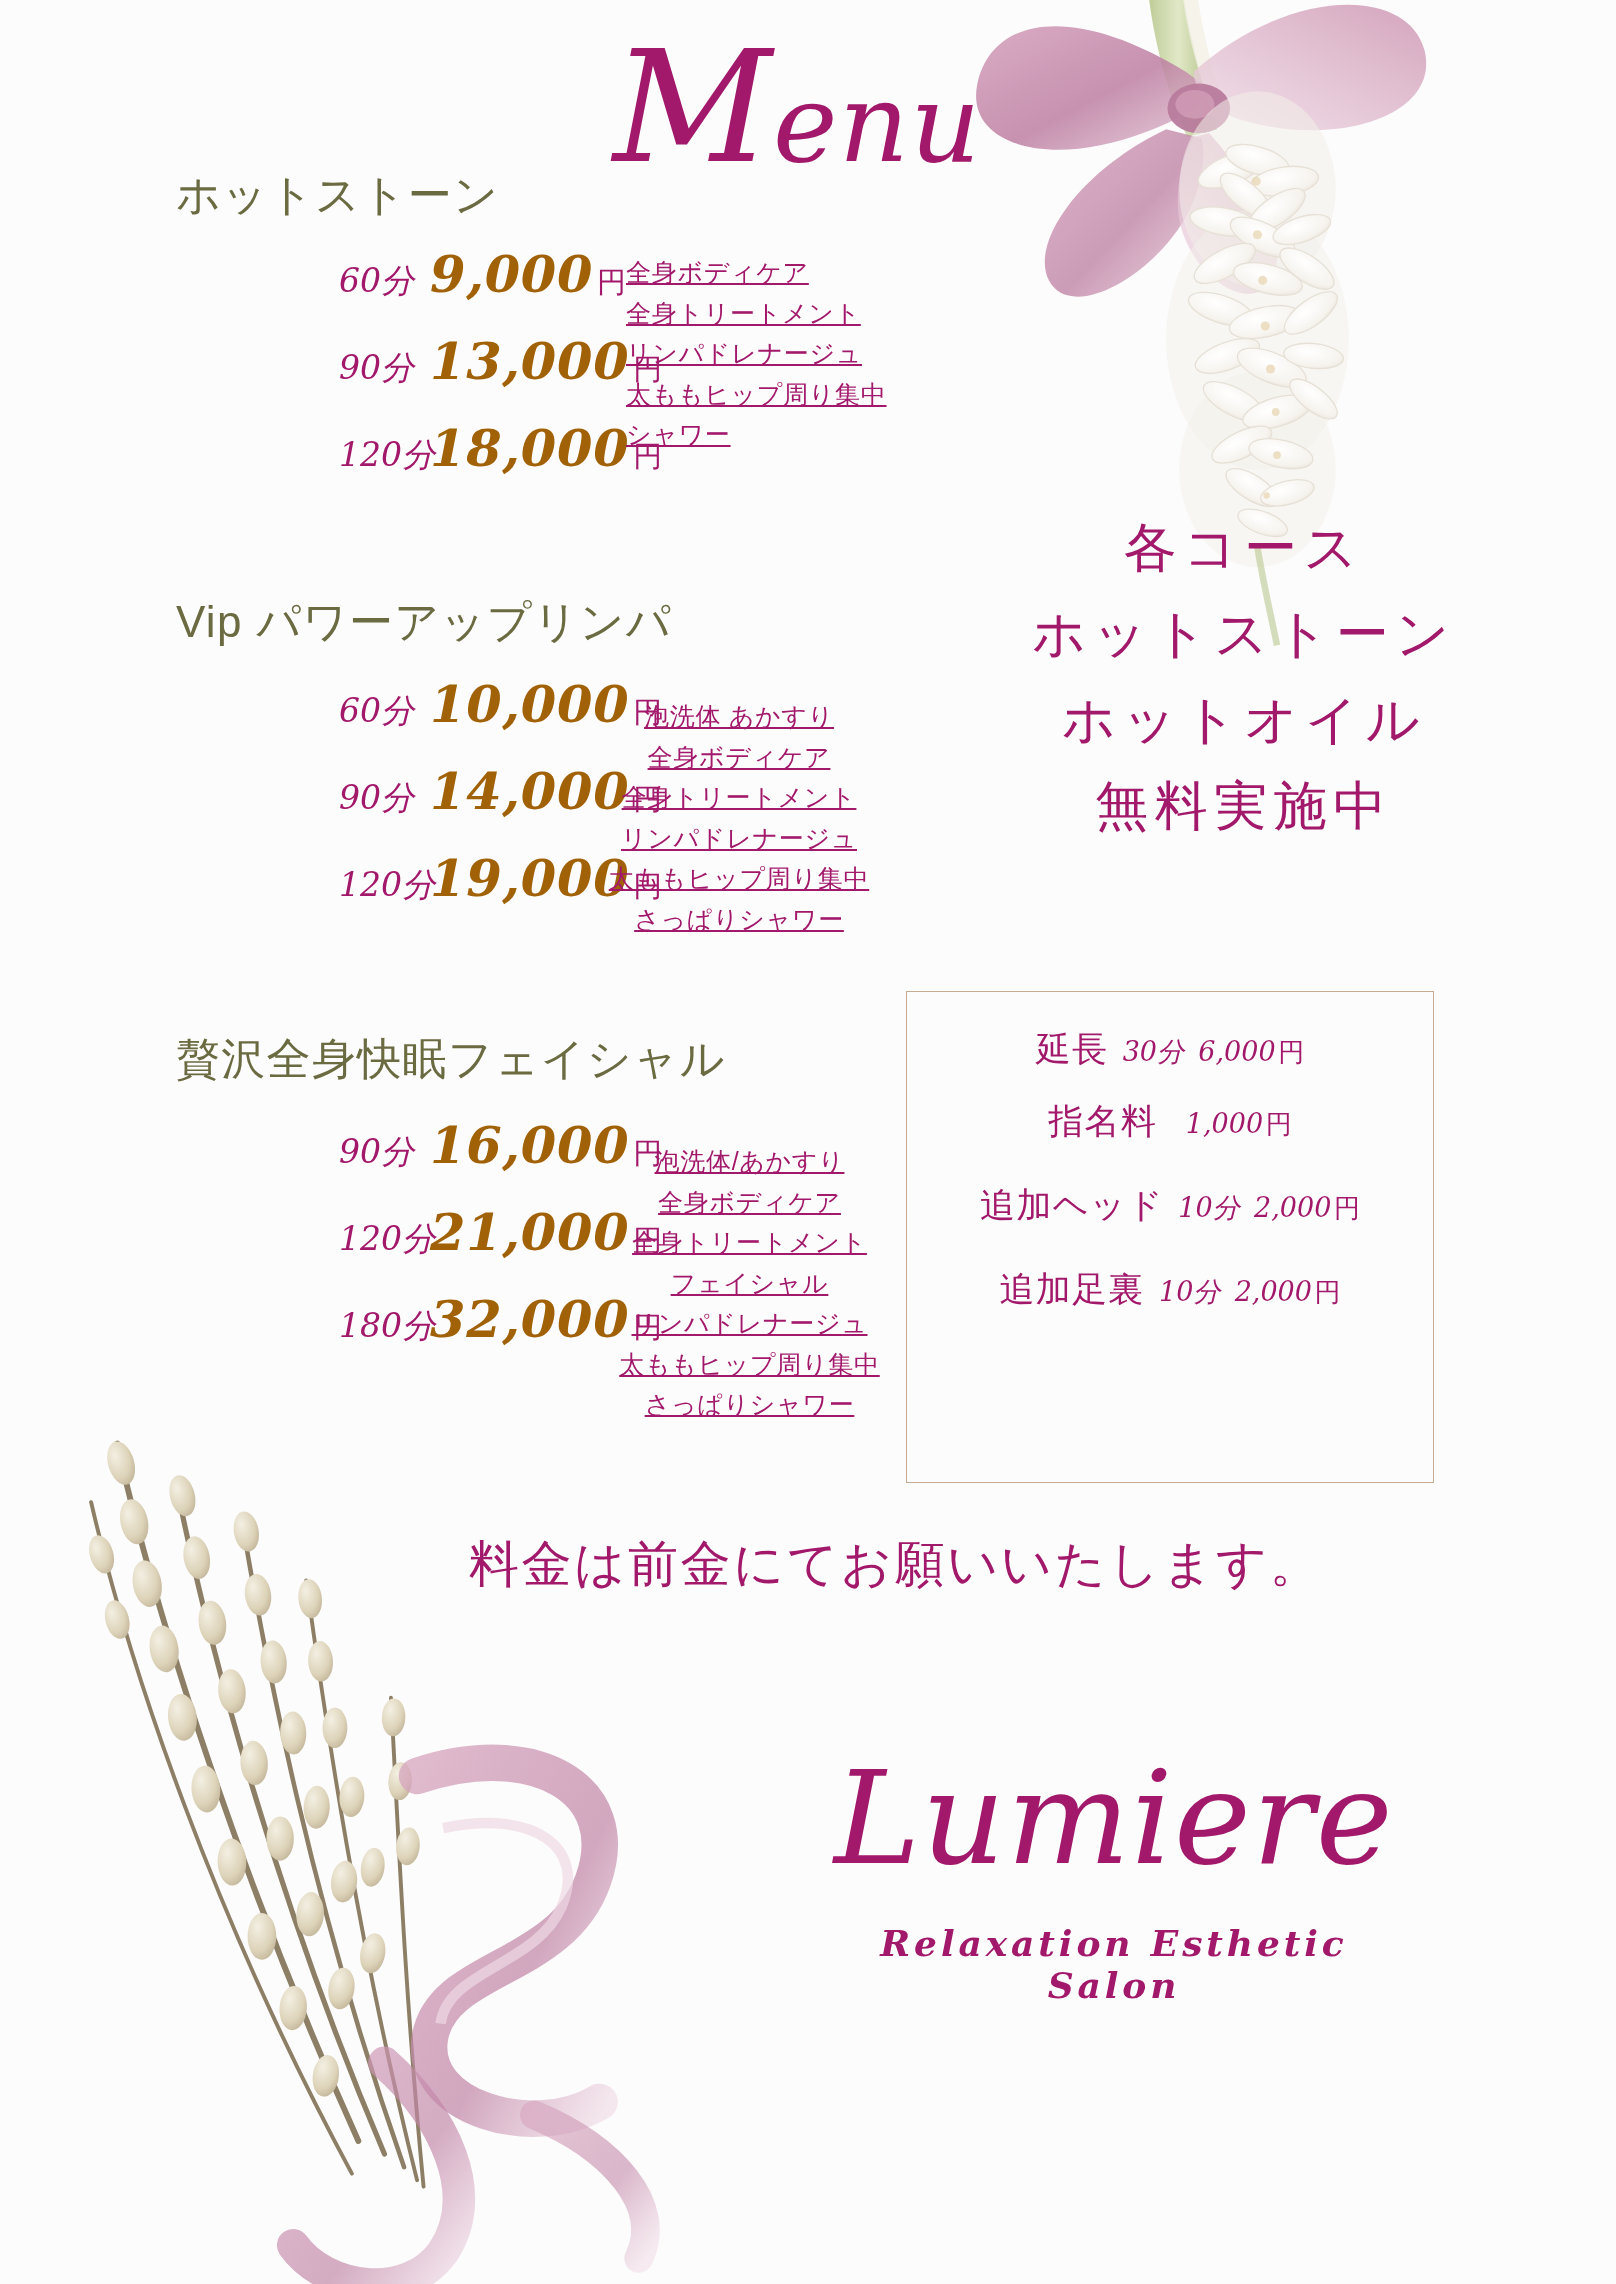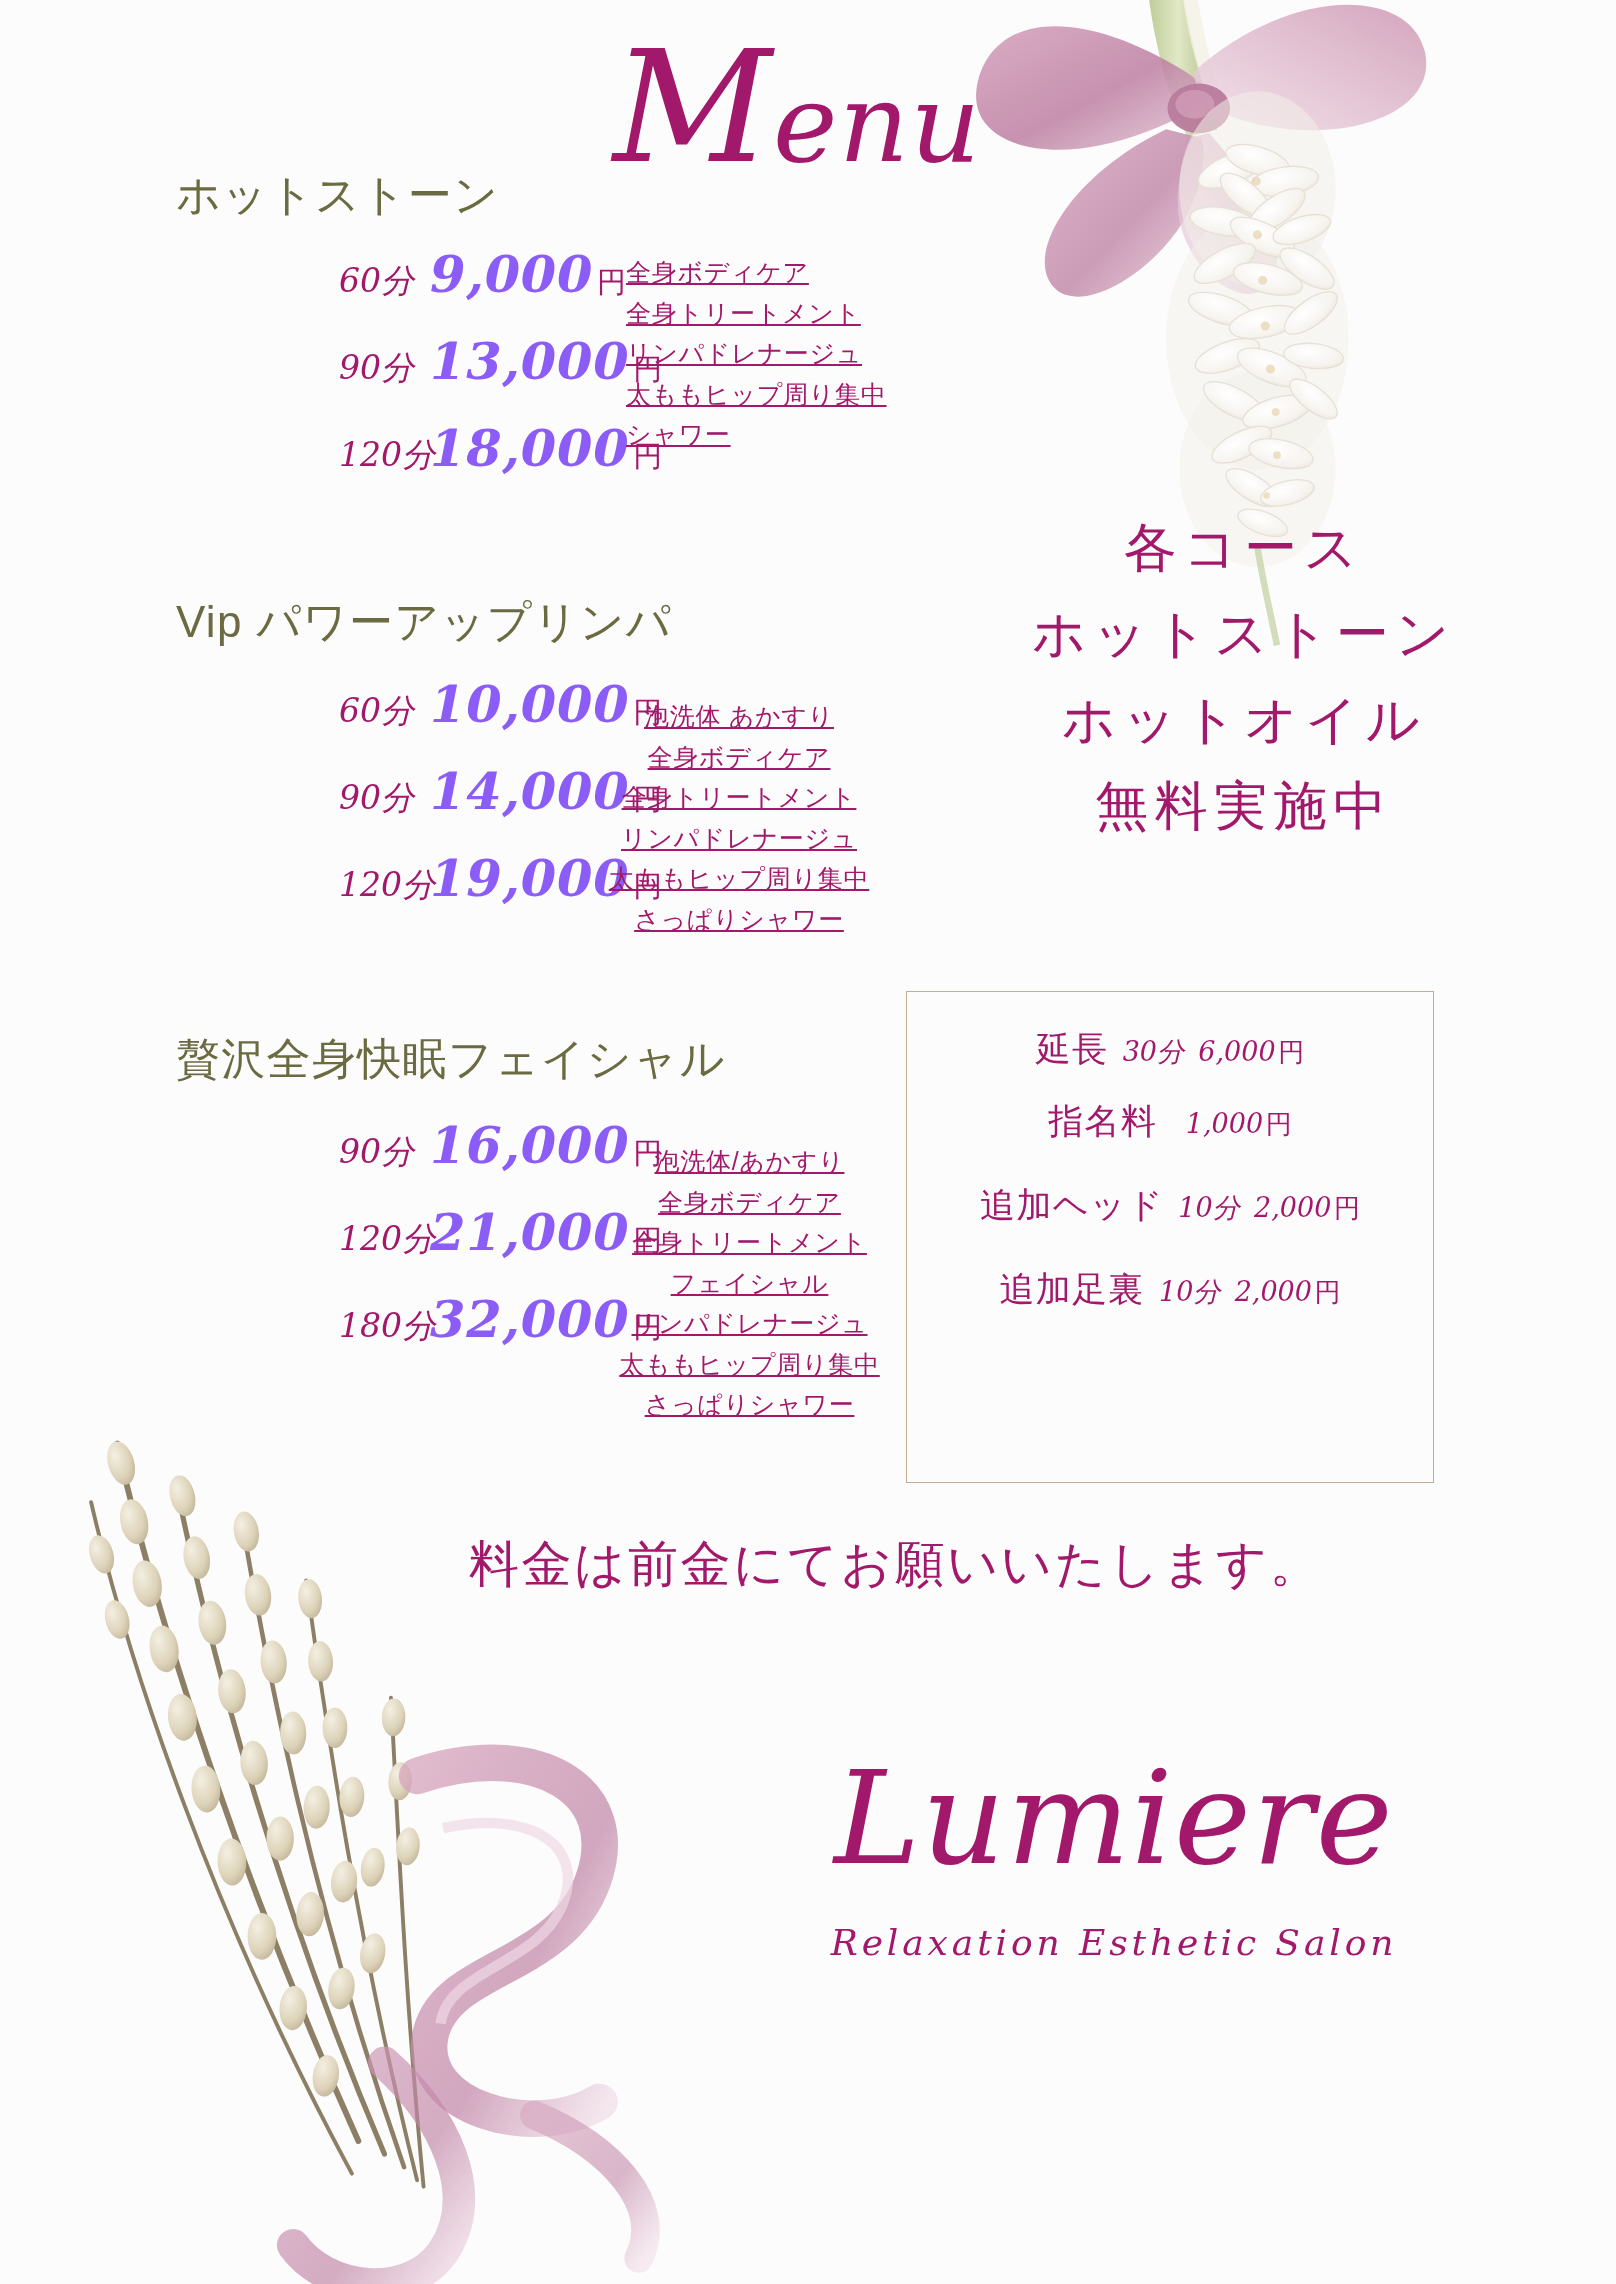--- a/index.html
+++ b/index.html
@@ -74,21 +74,21 @@
     font-size: 33px;
     color: #a2186b;
     width: 91px;
     text-align: left;
   }
   .price {
     font-family: "DejaVu Serif", serif;
     font-style: italic;
     font-weight: bold;
     font-size: 51px;
-    color: #8b5cf6;
+    color: #a16207;
     letter-spacing: 0.7px;
   }
   .yen {
     font-family: "Liberation Sans", sans-serif;
     font-style: normal;
     font-weight: normal;
     font-size: 29px;
     color: #a2186b;
     margin-left: 3.9px;
   }
@@ -190,20 +190,21 @@
     line-height: 1;
     letter-spacing: 1.3px;
   }
   .logo-tag {
     font-family: "DejaVu Serif", serif;
     font-style: italic;
     font-size: 36px;
     color: #a2186b;
     letter-spacing: 3.9px;
     margin-top: 39px;
+    font-weight: bold;
   }
 </style>
 </head>
 <body>
 
 <div class="page">
 
   <div class="art bouquet">
     <svg viewBox="0 0 1000 1100" xmlns="http://www.w3.org/2000/svg">
       <defs>

